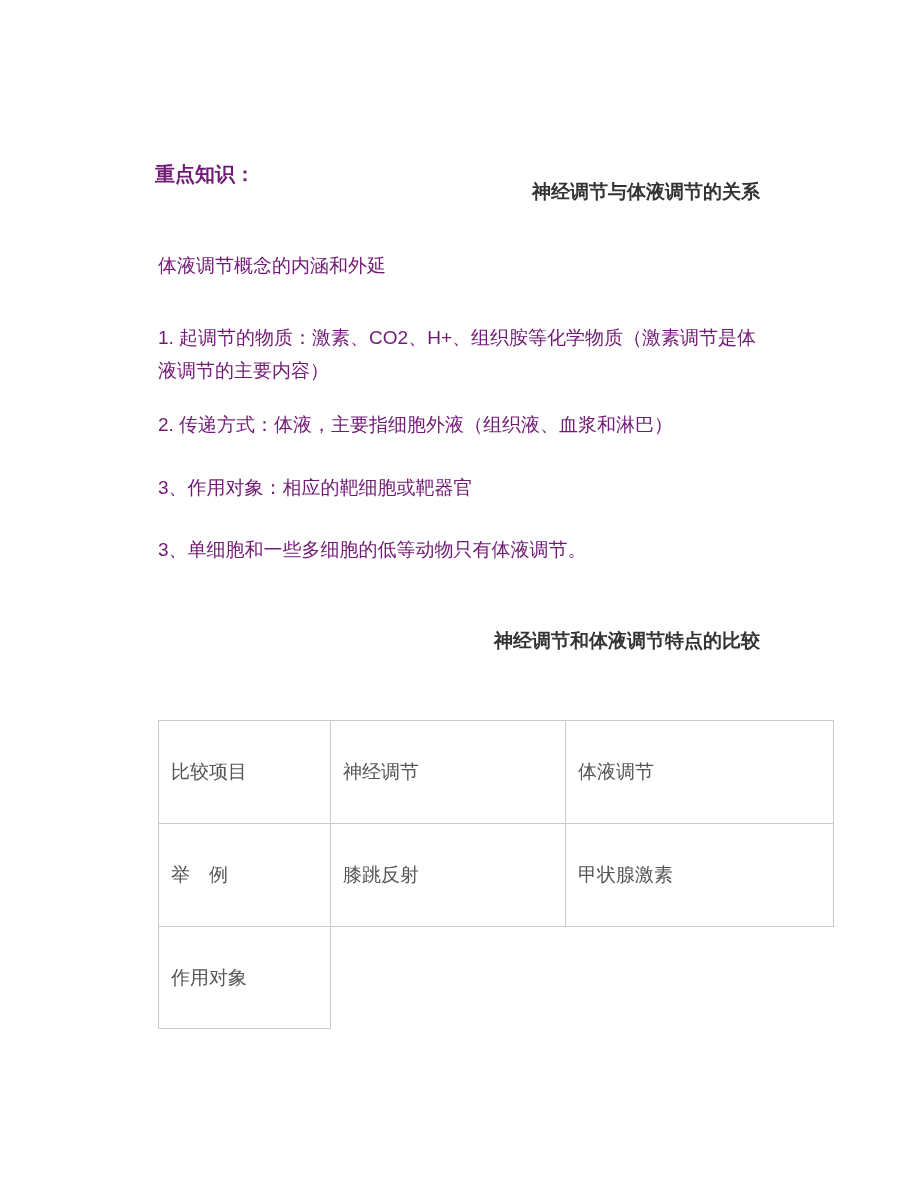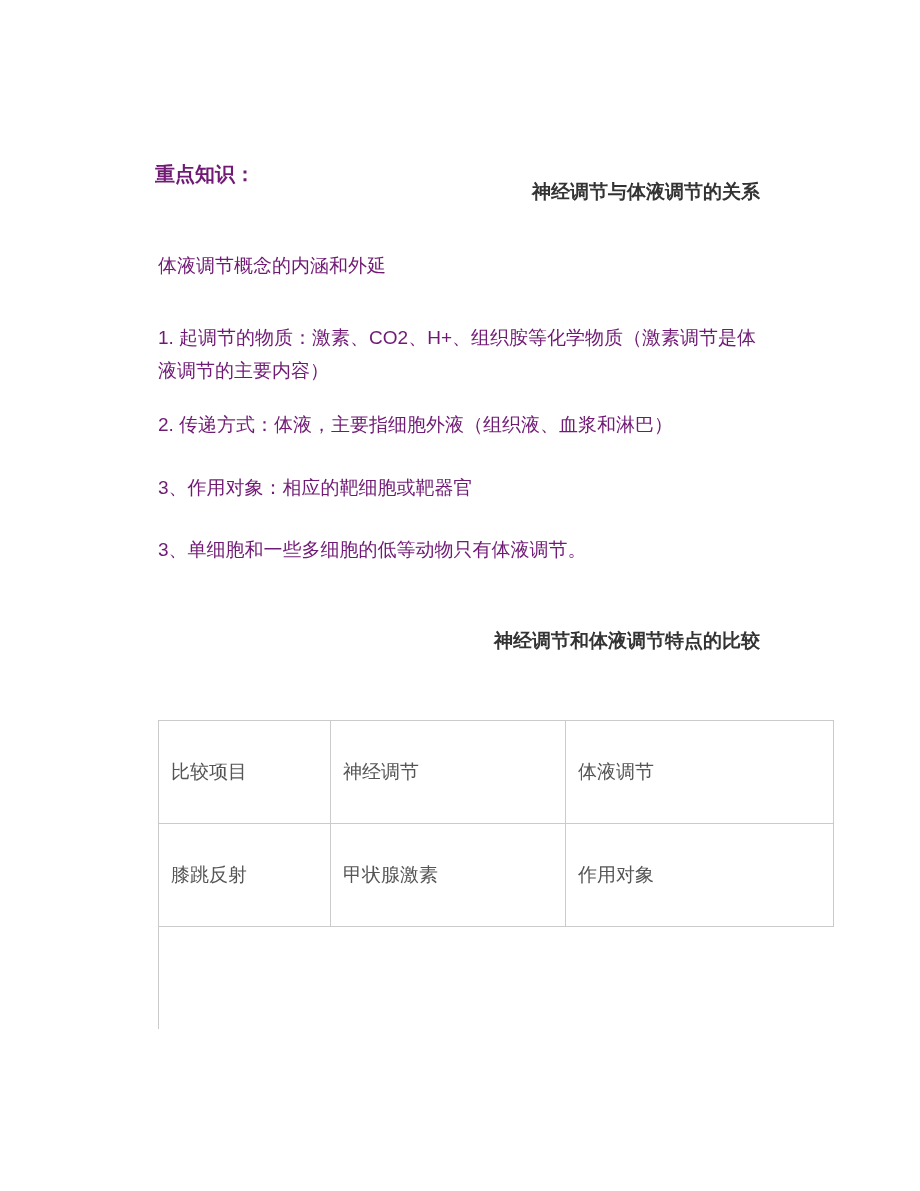--- a/index.html
+++ b/index.html
@@ -85,17 +85,18 @@
   <span class="line">3、单细胞和一些多细胞的低等动物只有体液调节。</span>
 </div>
 
 <div class="abs center-head head-2">神经调节和体液调节特点的比较</div>
 
 <div class="abs cmp-table">
   <div class="cell">比较项目</div>
   <div class="cell">神经调节</div>
   <div class="cell">体液调节</div>
 
+  <div class="cell">举　例</div>
   <div class="cell">膝跳反射</div>
   <div class="cell">甲状腺激素</div>
 
   <div class="cell">作用对象</div>
 </div>
 
 </body></html>

